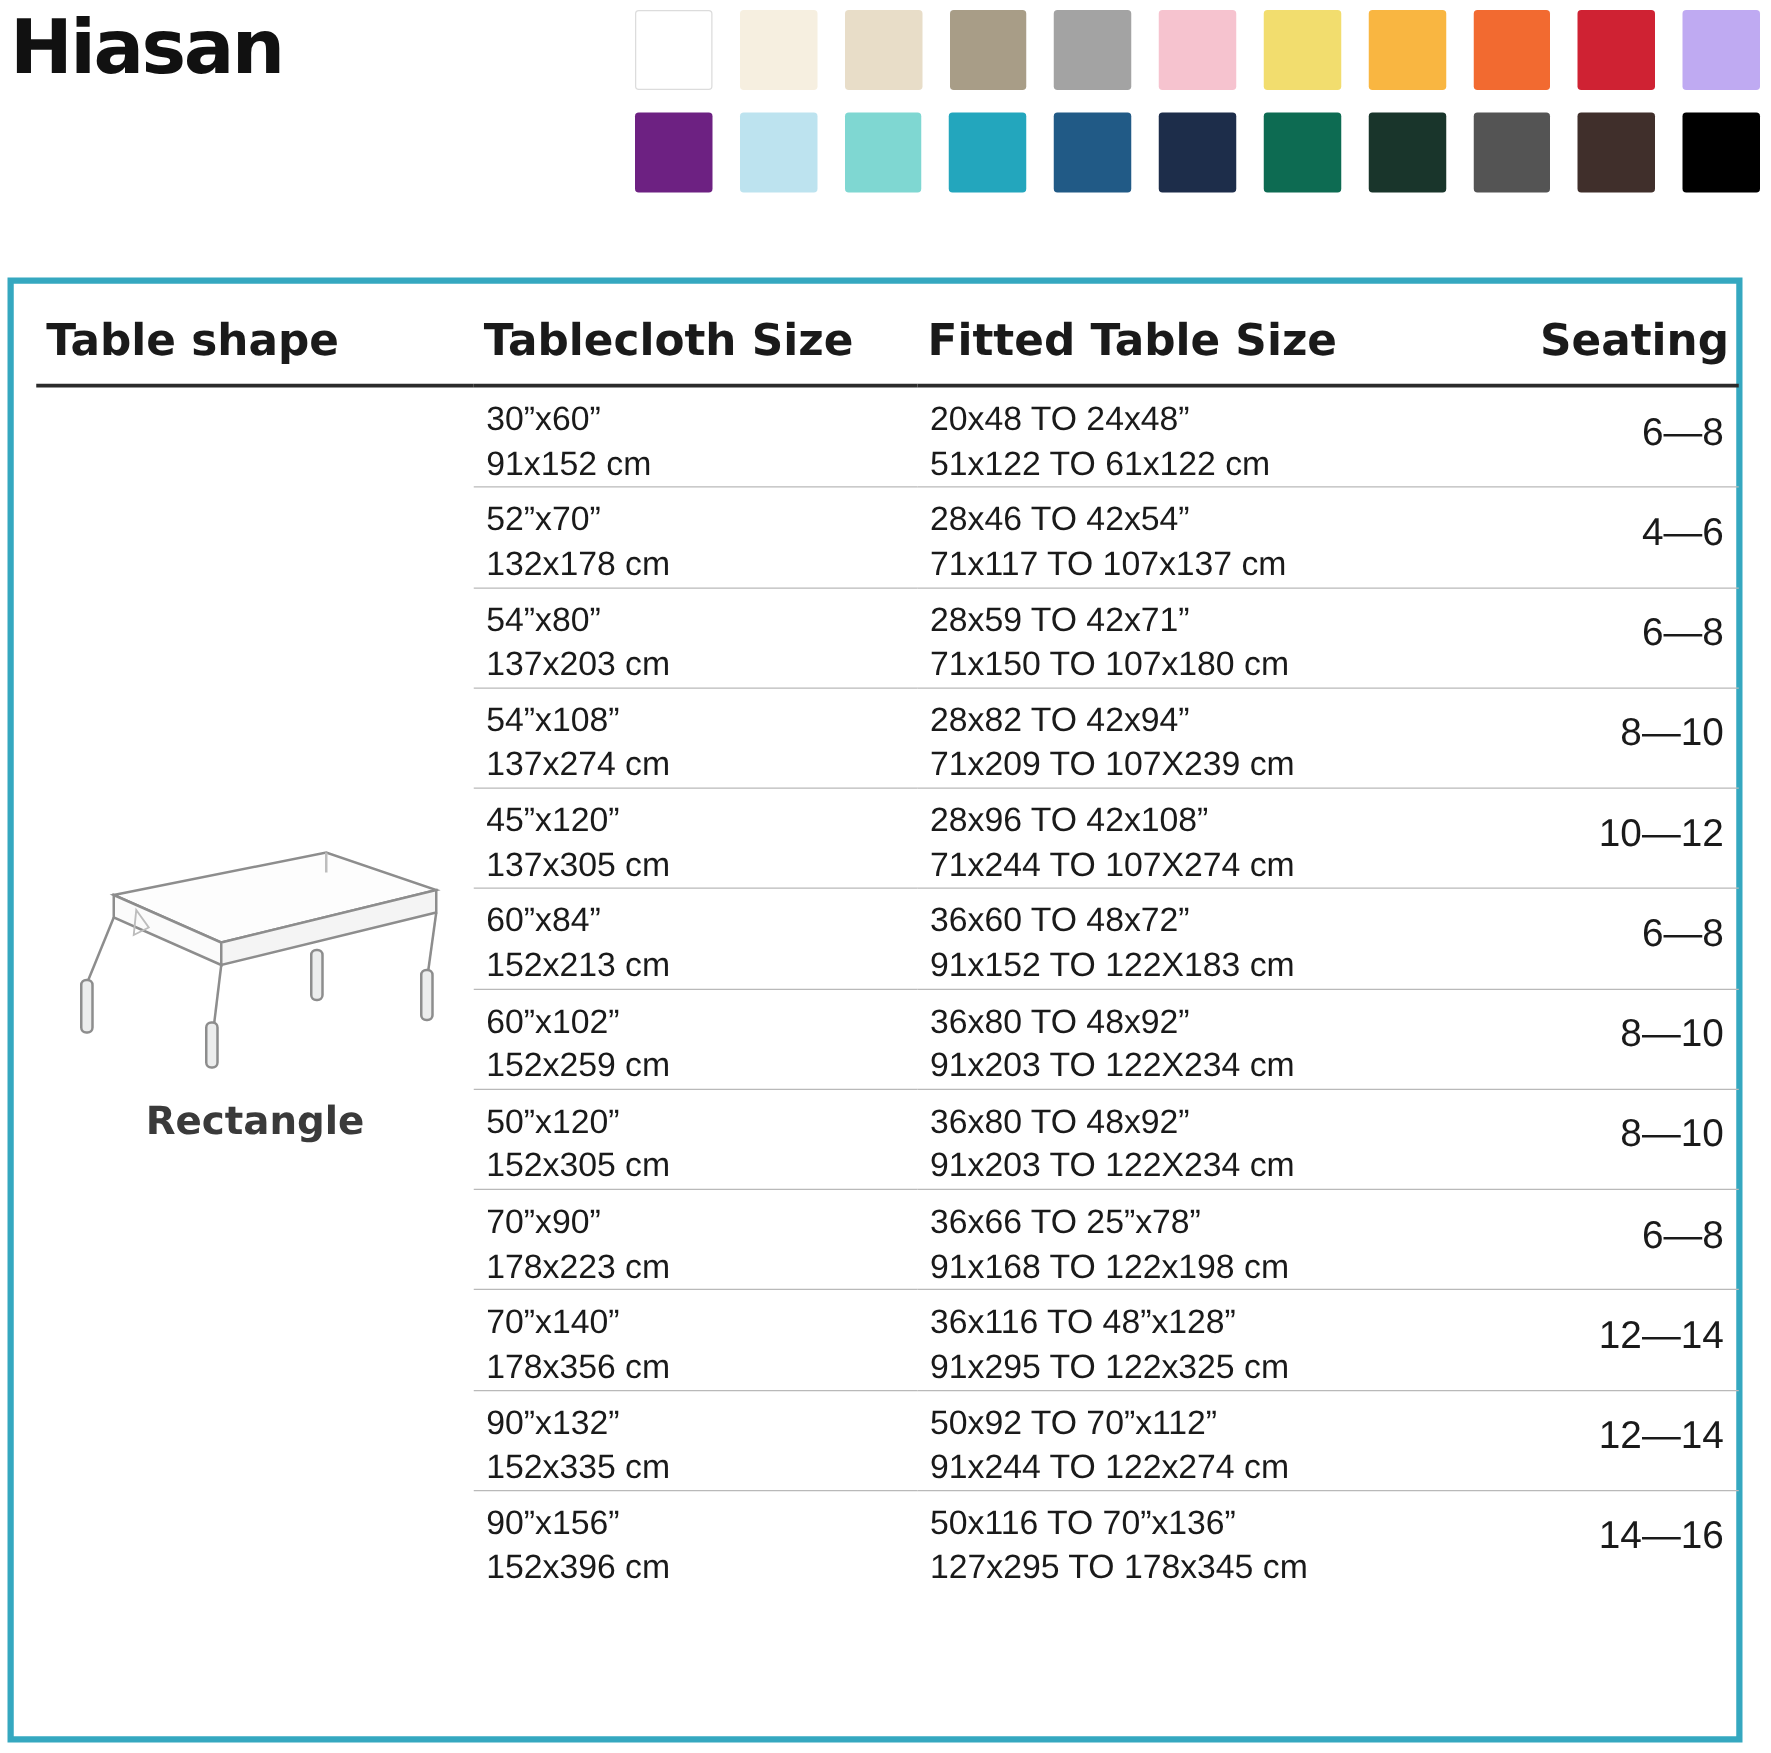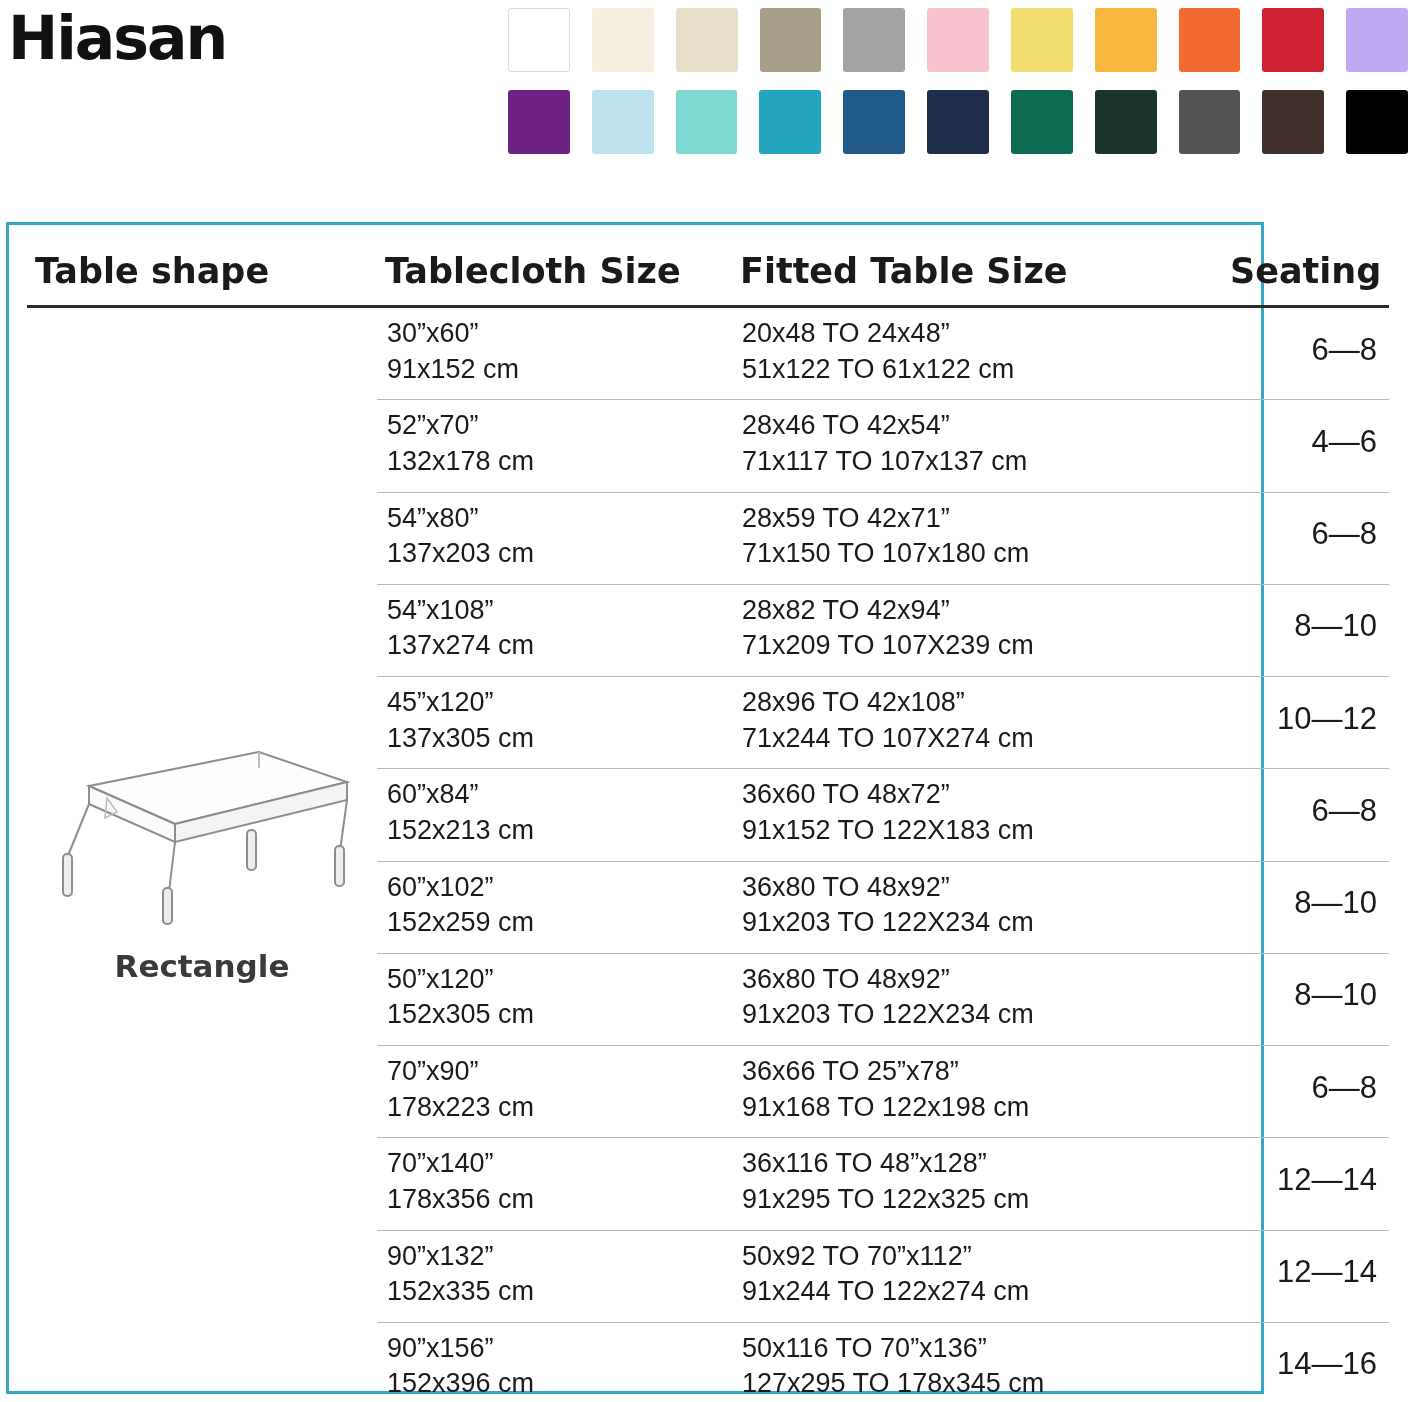--- a/index.html
+++ b/index.html
@@ -53,24 +53,24 @@
   }
   .swatch.bordered {
     border: 1px solid #dcdcdc;
   }
 
   
   .frame {
     position: absolute;
     left: 6px;
     top: 222px;
-    width: 1258px;
+    width: 1388px;
     height: 1172px;
     box-sizing: border-box;
-    border: 3px solid #ec4899;
+    border: 5px solid #ec4899;
     background: #ffffff;
   }
   .frame-inner {
     position: absolute;
     left: 0; top: 0; right: 0; bottom: 0;
     padding: 24px 18px 10px 18px;
     box-sizing: border-box;
   }
 
   table.sizes {
@@ -112,21 +112,21 @@
   }
   .shape-label {
     font-family: "DejaVu Sans", sans-serif;
     font-weight: bold;
     font-size: 31px;
     color: #3a3a3a;
     margin-top: 16px;
   }
 
   td.size-cell, td.fit-cell {
-    padding: 8px 0 12px 10px;
+    padding: 8px 0 0 10px;
     border-bottom: 1.5px solid #b9b9b9;
     vertical-align: middle;
   }
   td.seat-cell {
     padding: 8px 12px 16px 0;
     border-bottom: 1.5px solid #b9b9b9;
     vertical-align: middle;
     text-align: right;
   }
   tr.last td.size-cell,

